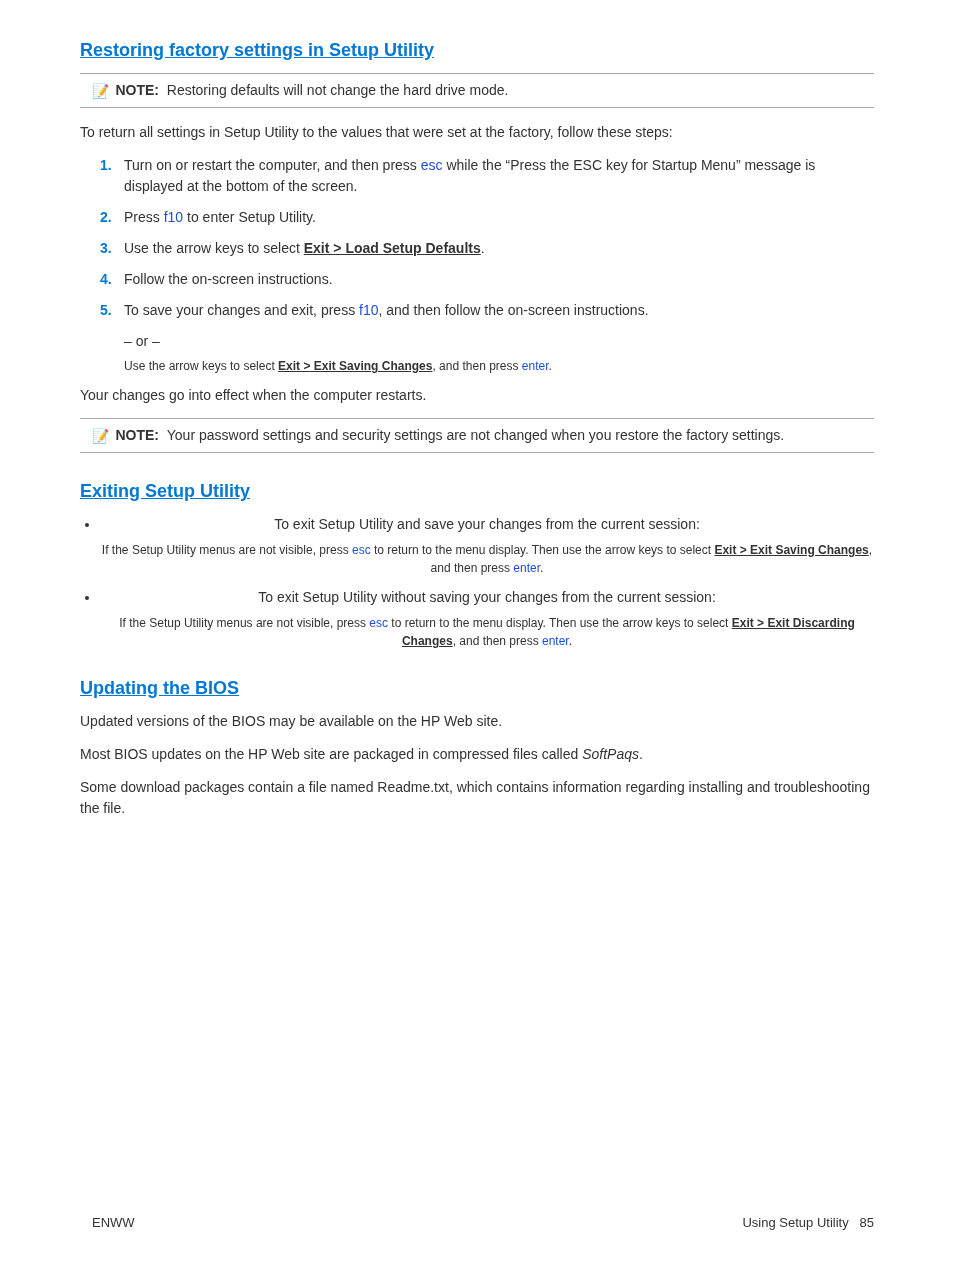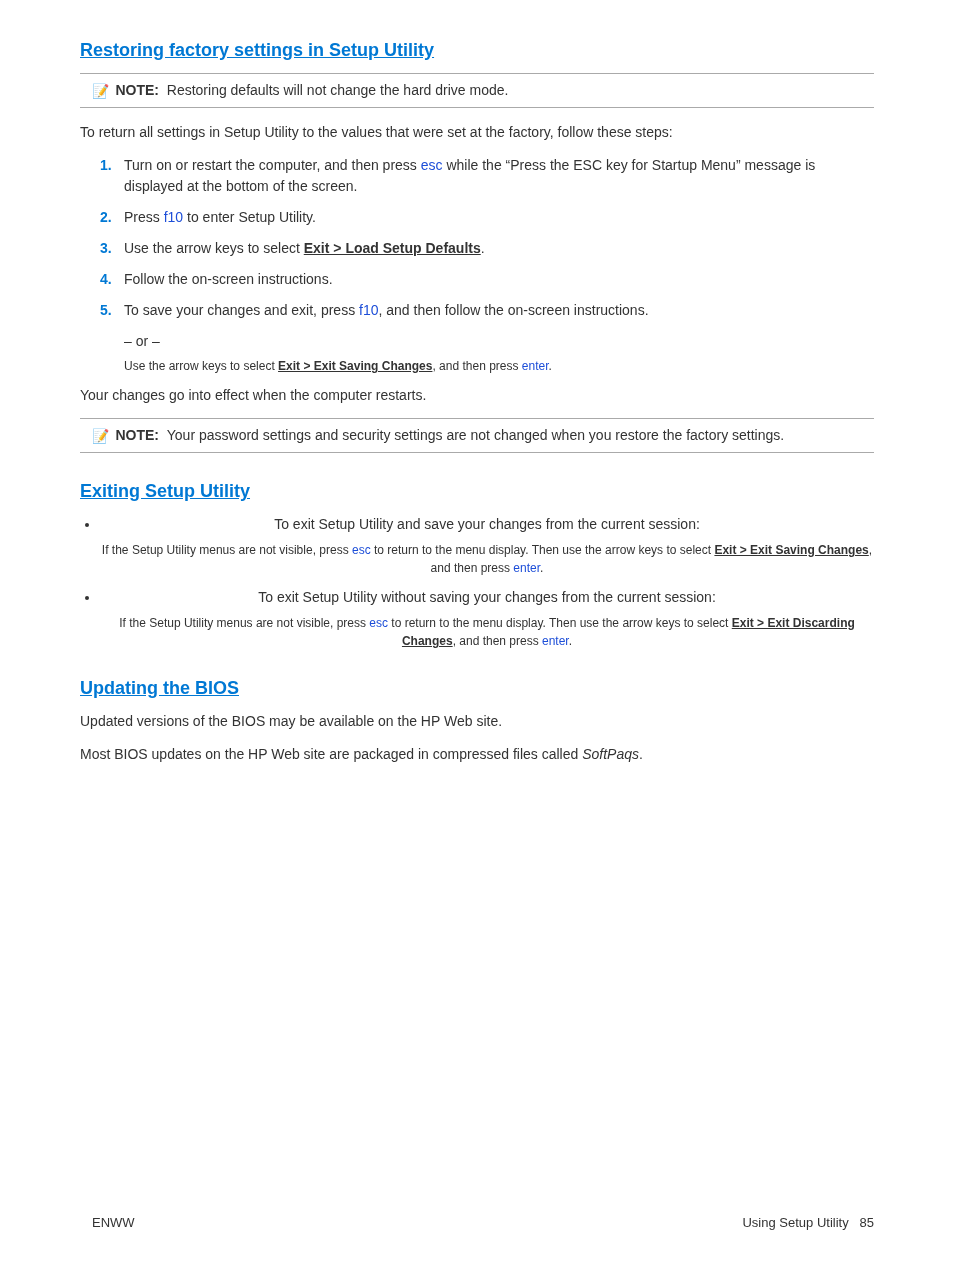--- a/index.html
+++ b/index.html
@@ -225,20 +225,21 @@
 
 <div class="section-block">
   <div class="section-heading">Updating the BIOS</div>
 
   <p class="body-text">Updated versions of the BIOS may be available on the HP Web site.</p>
 
   <p class="body-text">
     Most BIOS updates on the HP Web site are packaged in compressed files called <span class="italic">SoftPaqs</span>.
   </p>
 
+  <p class="body-text">Some download packages contain a file named Readme.txt, which contains information regarding installing and troubleshooting the file.</p>
 </div>
 
 <div class="footer">
   <span>ENWW</span>
   <span>
     <span>Using Setup Utility</span>&nbsp;&nbsp;&nbsp;<span>85</span>
   </span>
 </div>
 
 </body></html>

